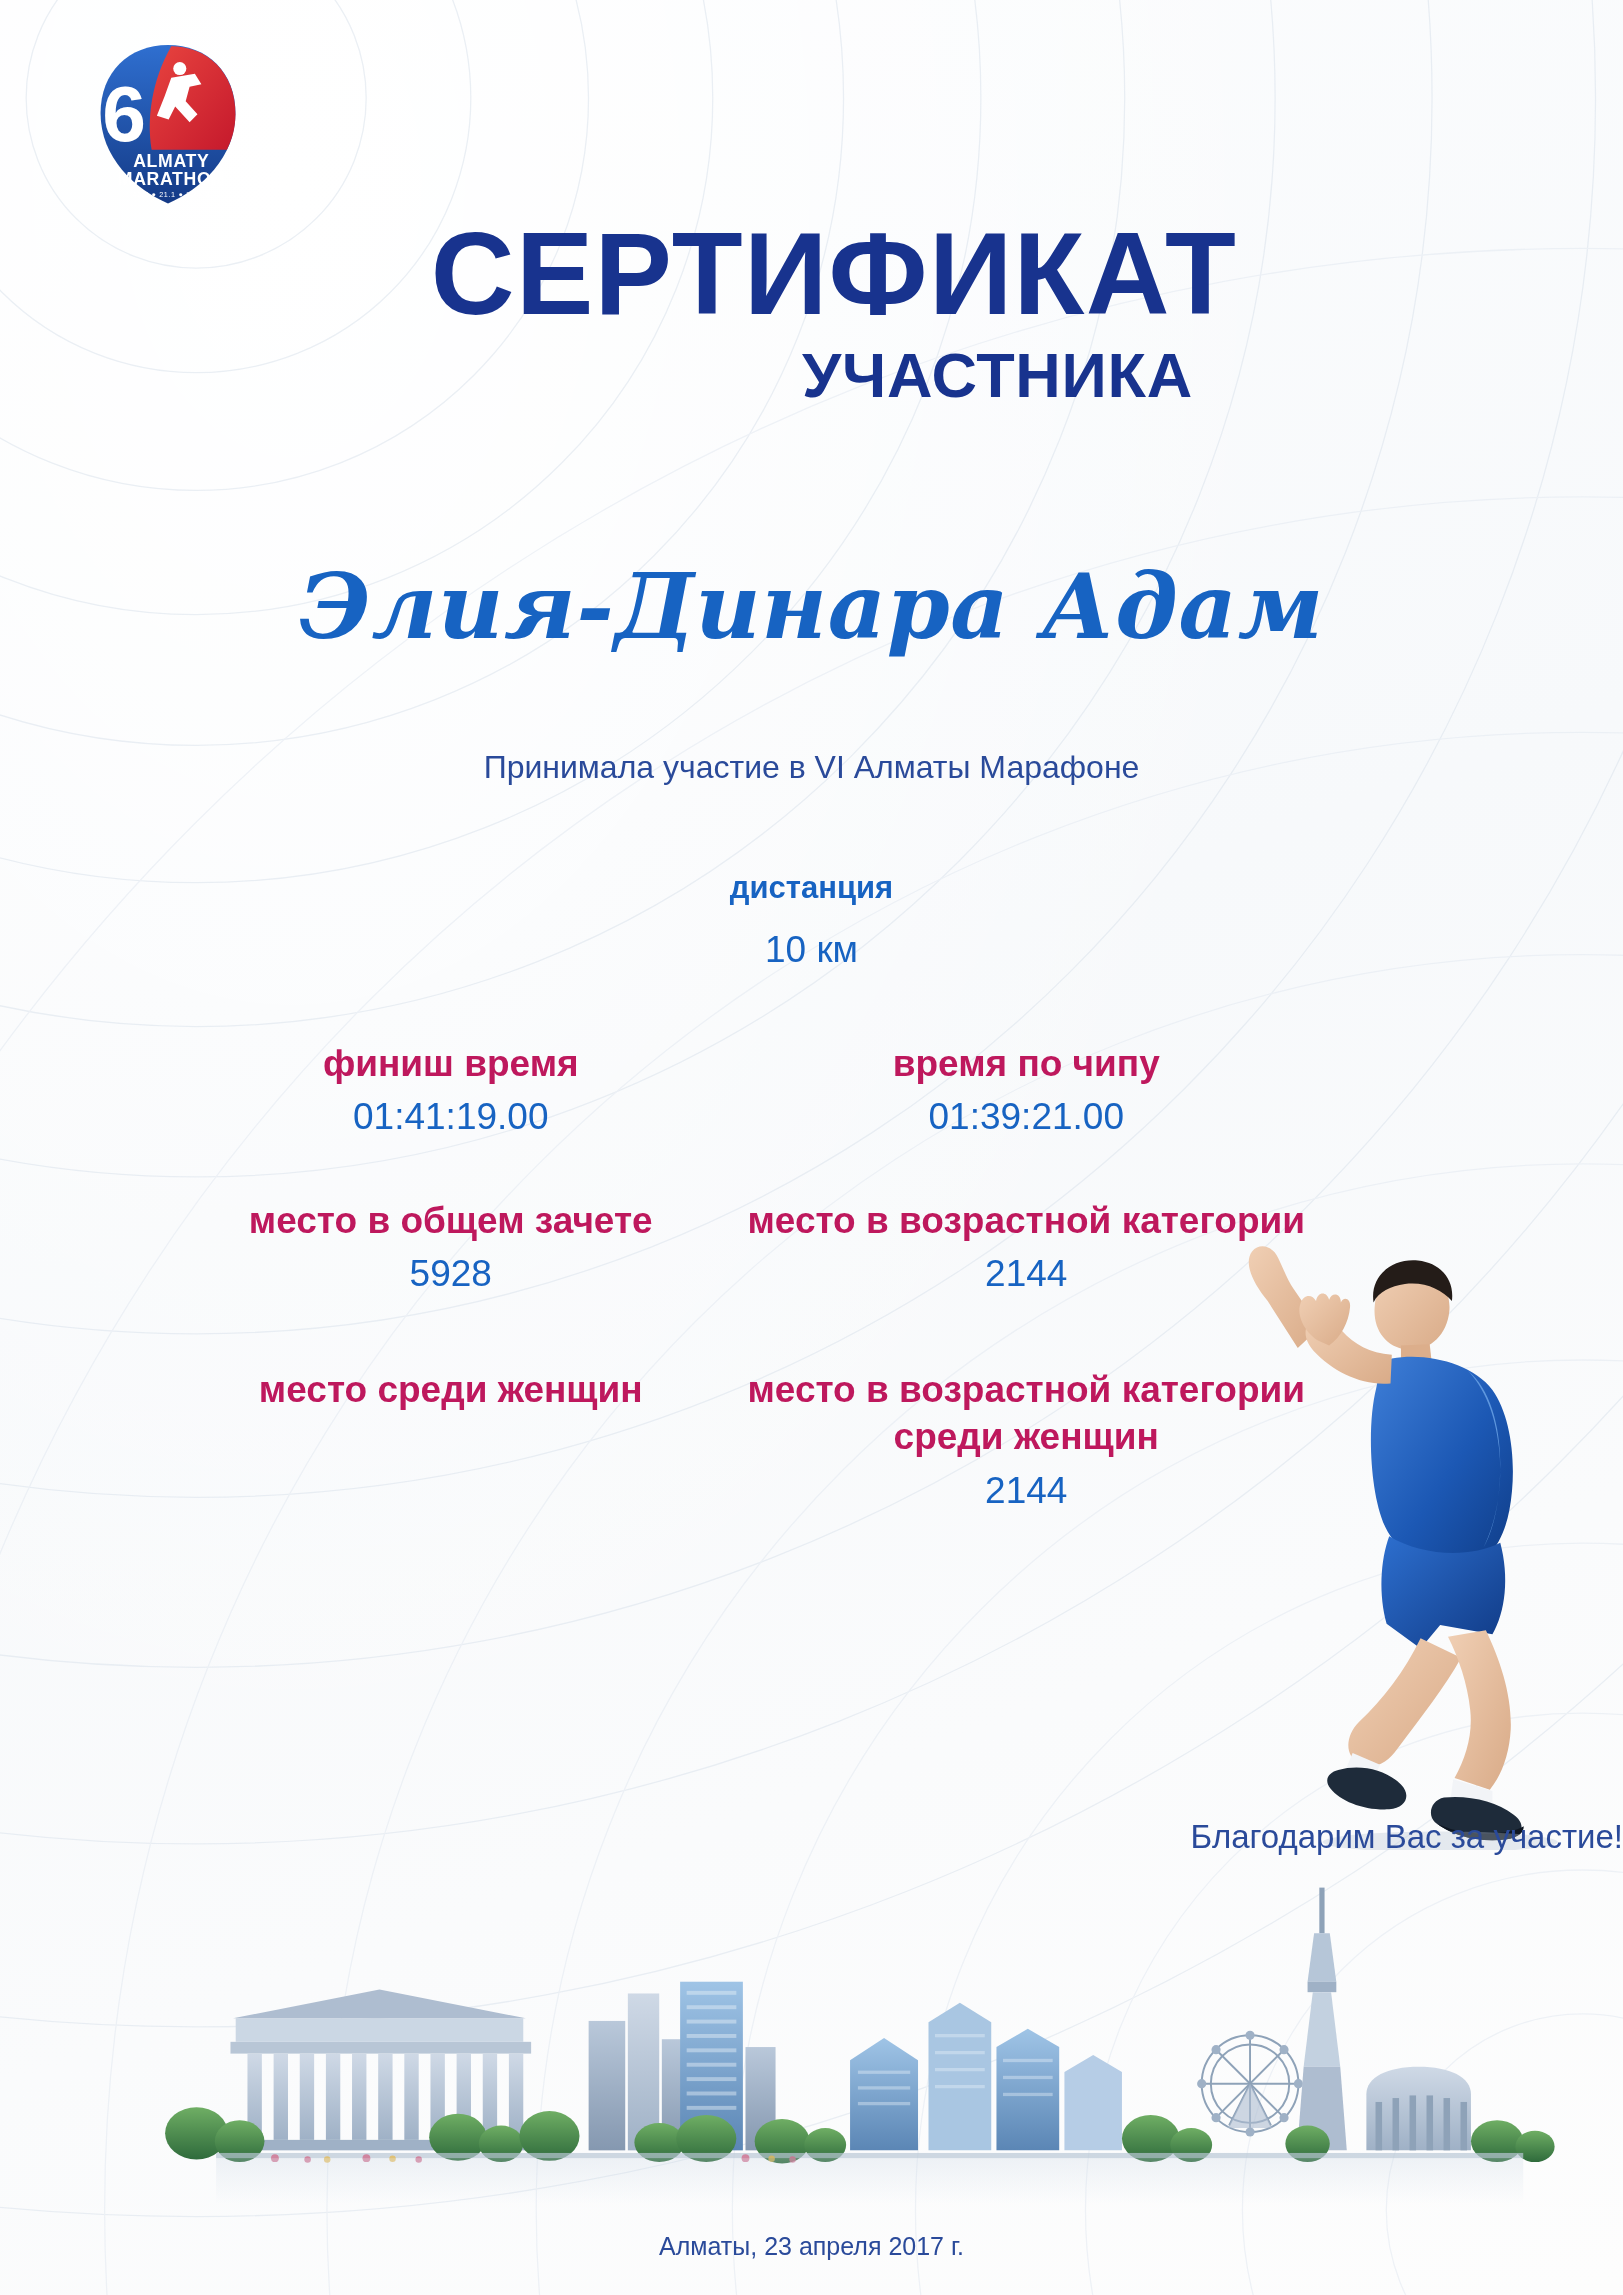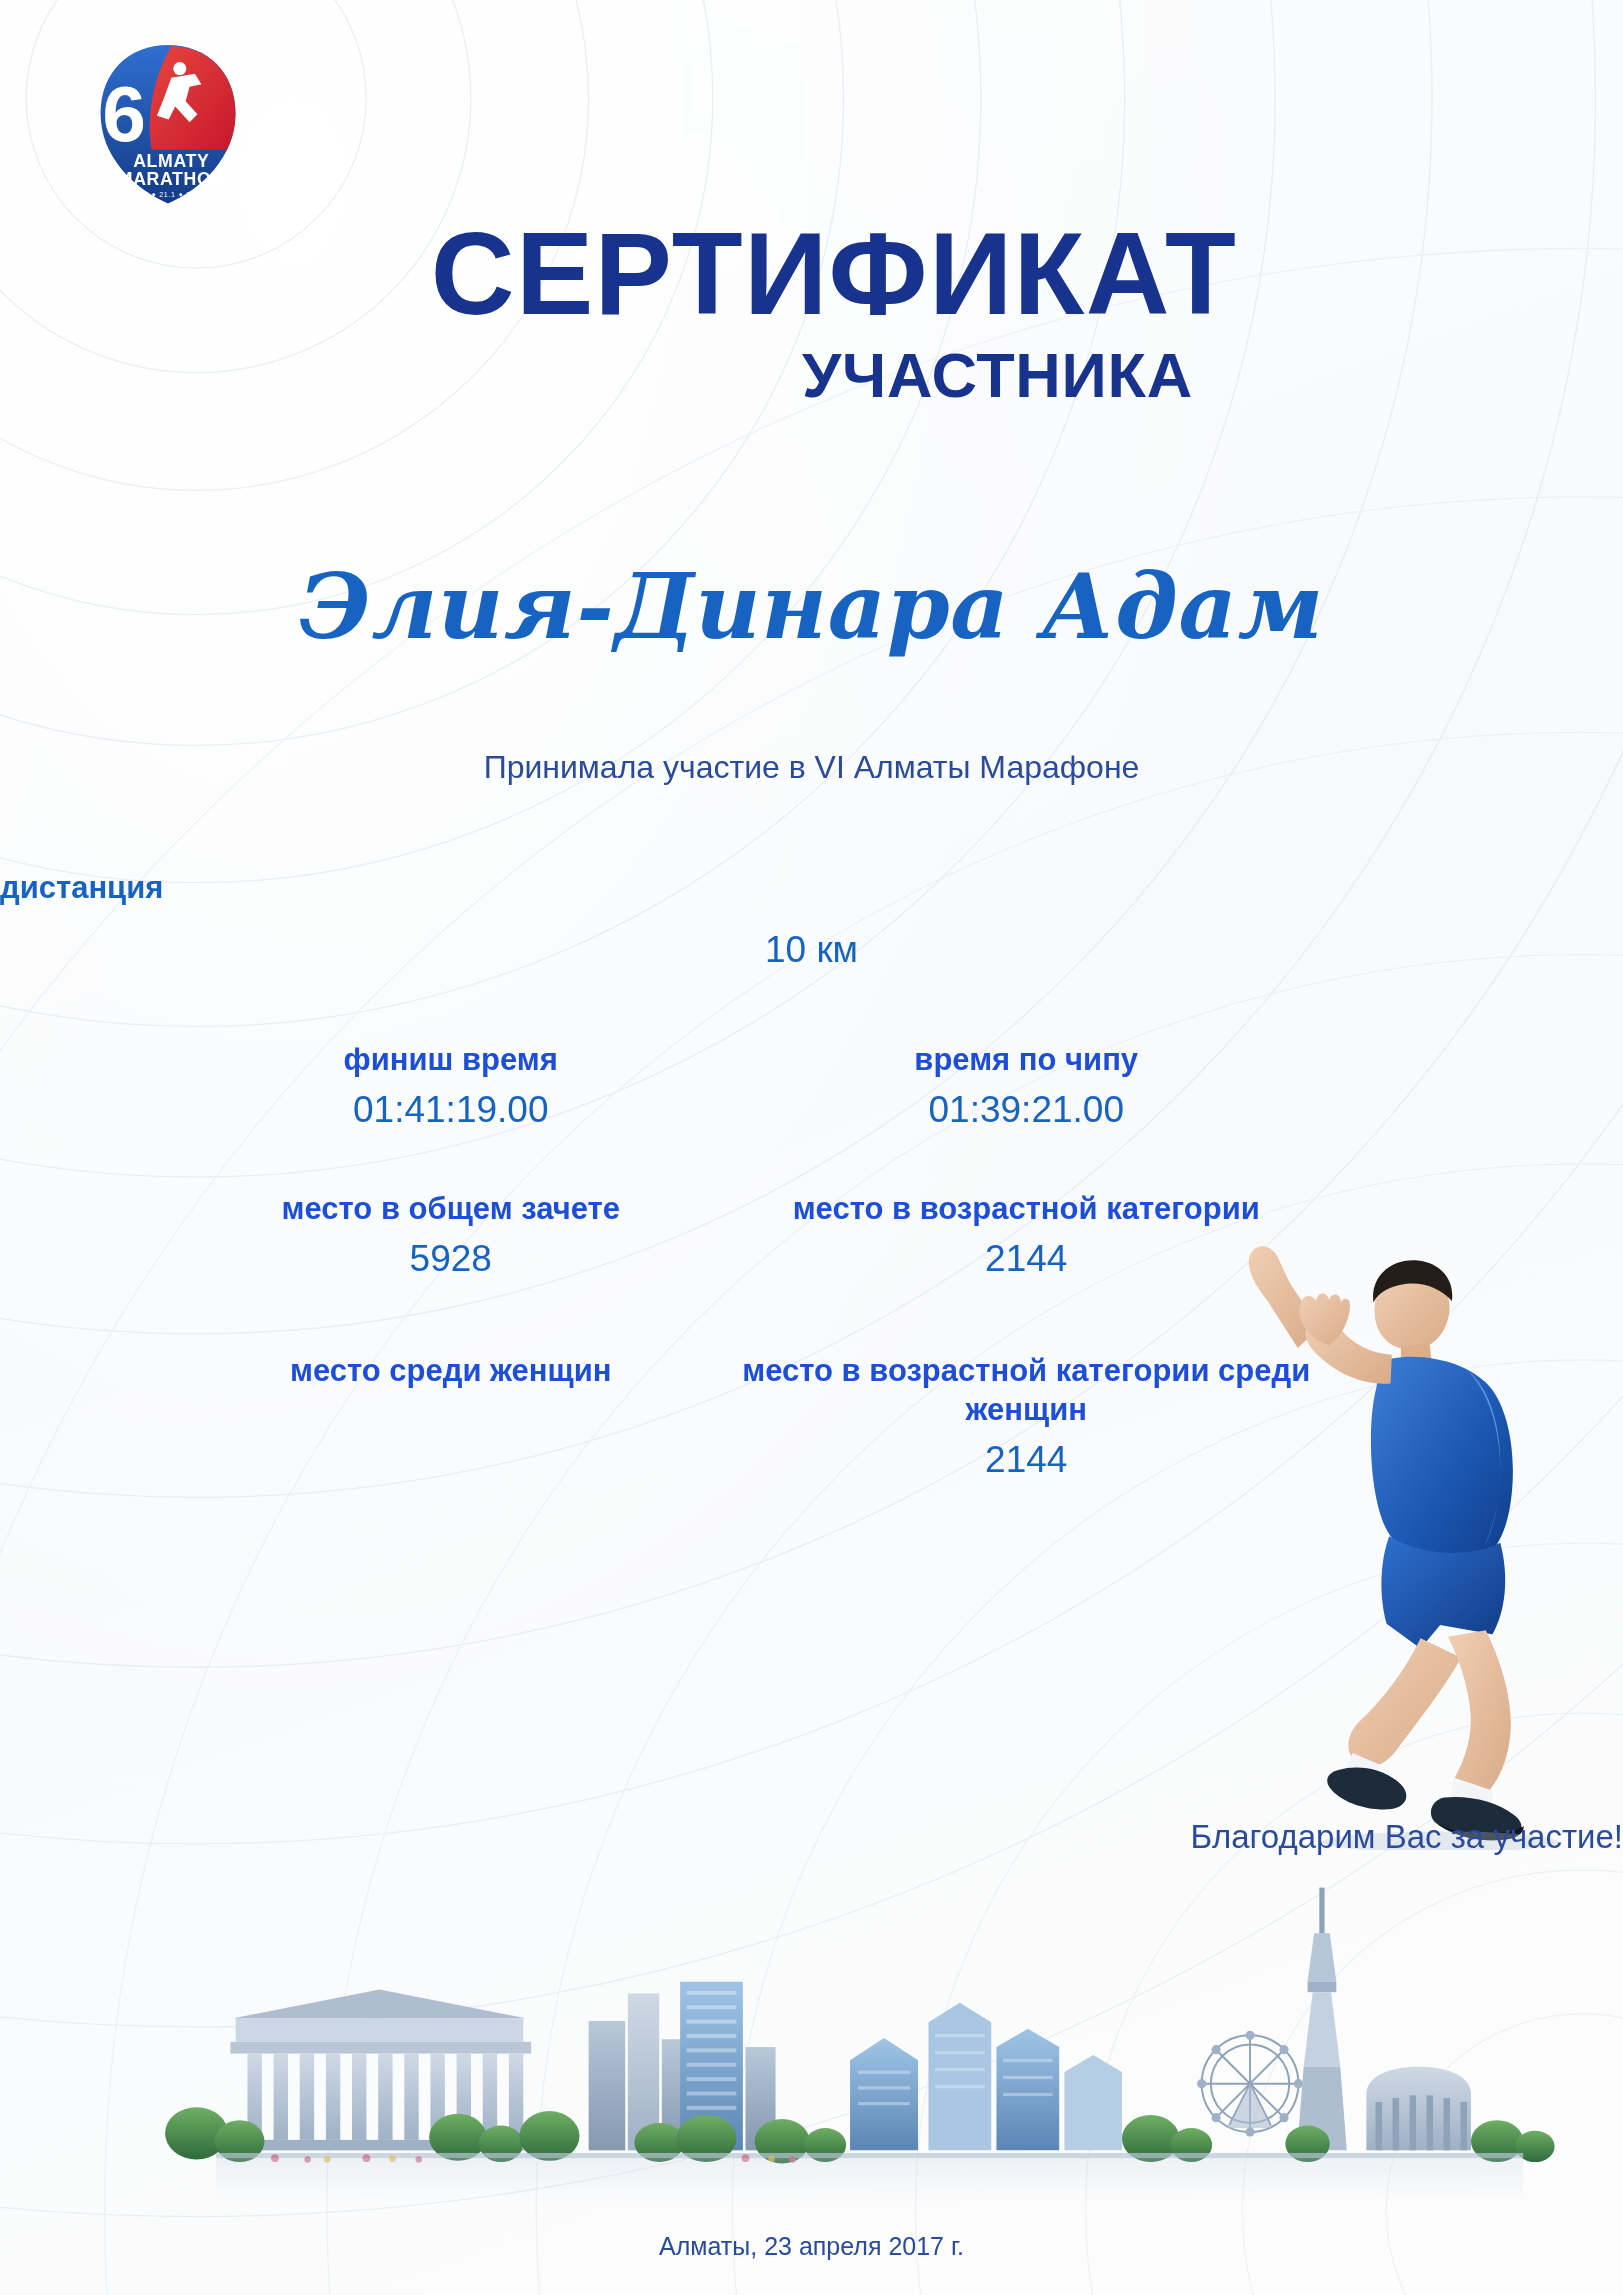--- a/index.html
+++ b/index.html
@@ -99,21 +99,21 @@
     text-align: center;
     font-size: 32px;
     color: #2a4a9a;
   }
 
   
   .distance-label {
     position: absolute;
     left: 0; right: 0;
     top: 870px;
-    text-align: left;
+    text-align: center;
     font-size: 31px;
     font-weight: bold;
     color: #1763c2;
   }
   .distance-value {
     position: absolute;
     left: 0; right: 0;
     top: 929px;
     text-align: center;
     font-size: 37px;
@@ -130,23 +130,23 @@
   .stat-row {
     display: flex;
     width: 100%;
   }
   .stat-cell {
     width: 50%;
     text-align: center;
     box-sizing: border-box;
   }
   .stat-label {
-    font-size: 31px;
+    font-size: 37px;
     font-weight: bold;
-    color: #1d4ed8;
+    color: #be185d;
     line-height: 1.28;
   }
   .stat-value {
     font-size: 37px;
     color: #1763c2;
     margin-top: 10px;
     line-height: 1.1;
   }
   .row-gap-1 { height: 59px; }
   .row-gap-2 { height: 71px; }

